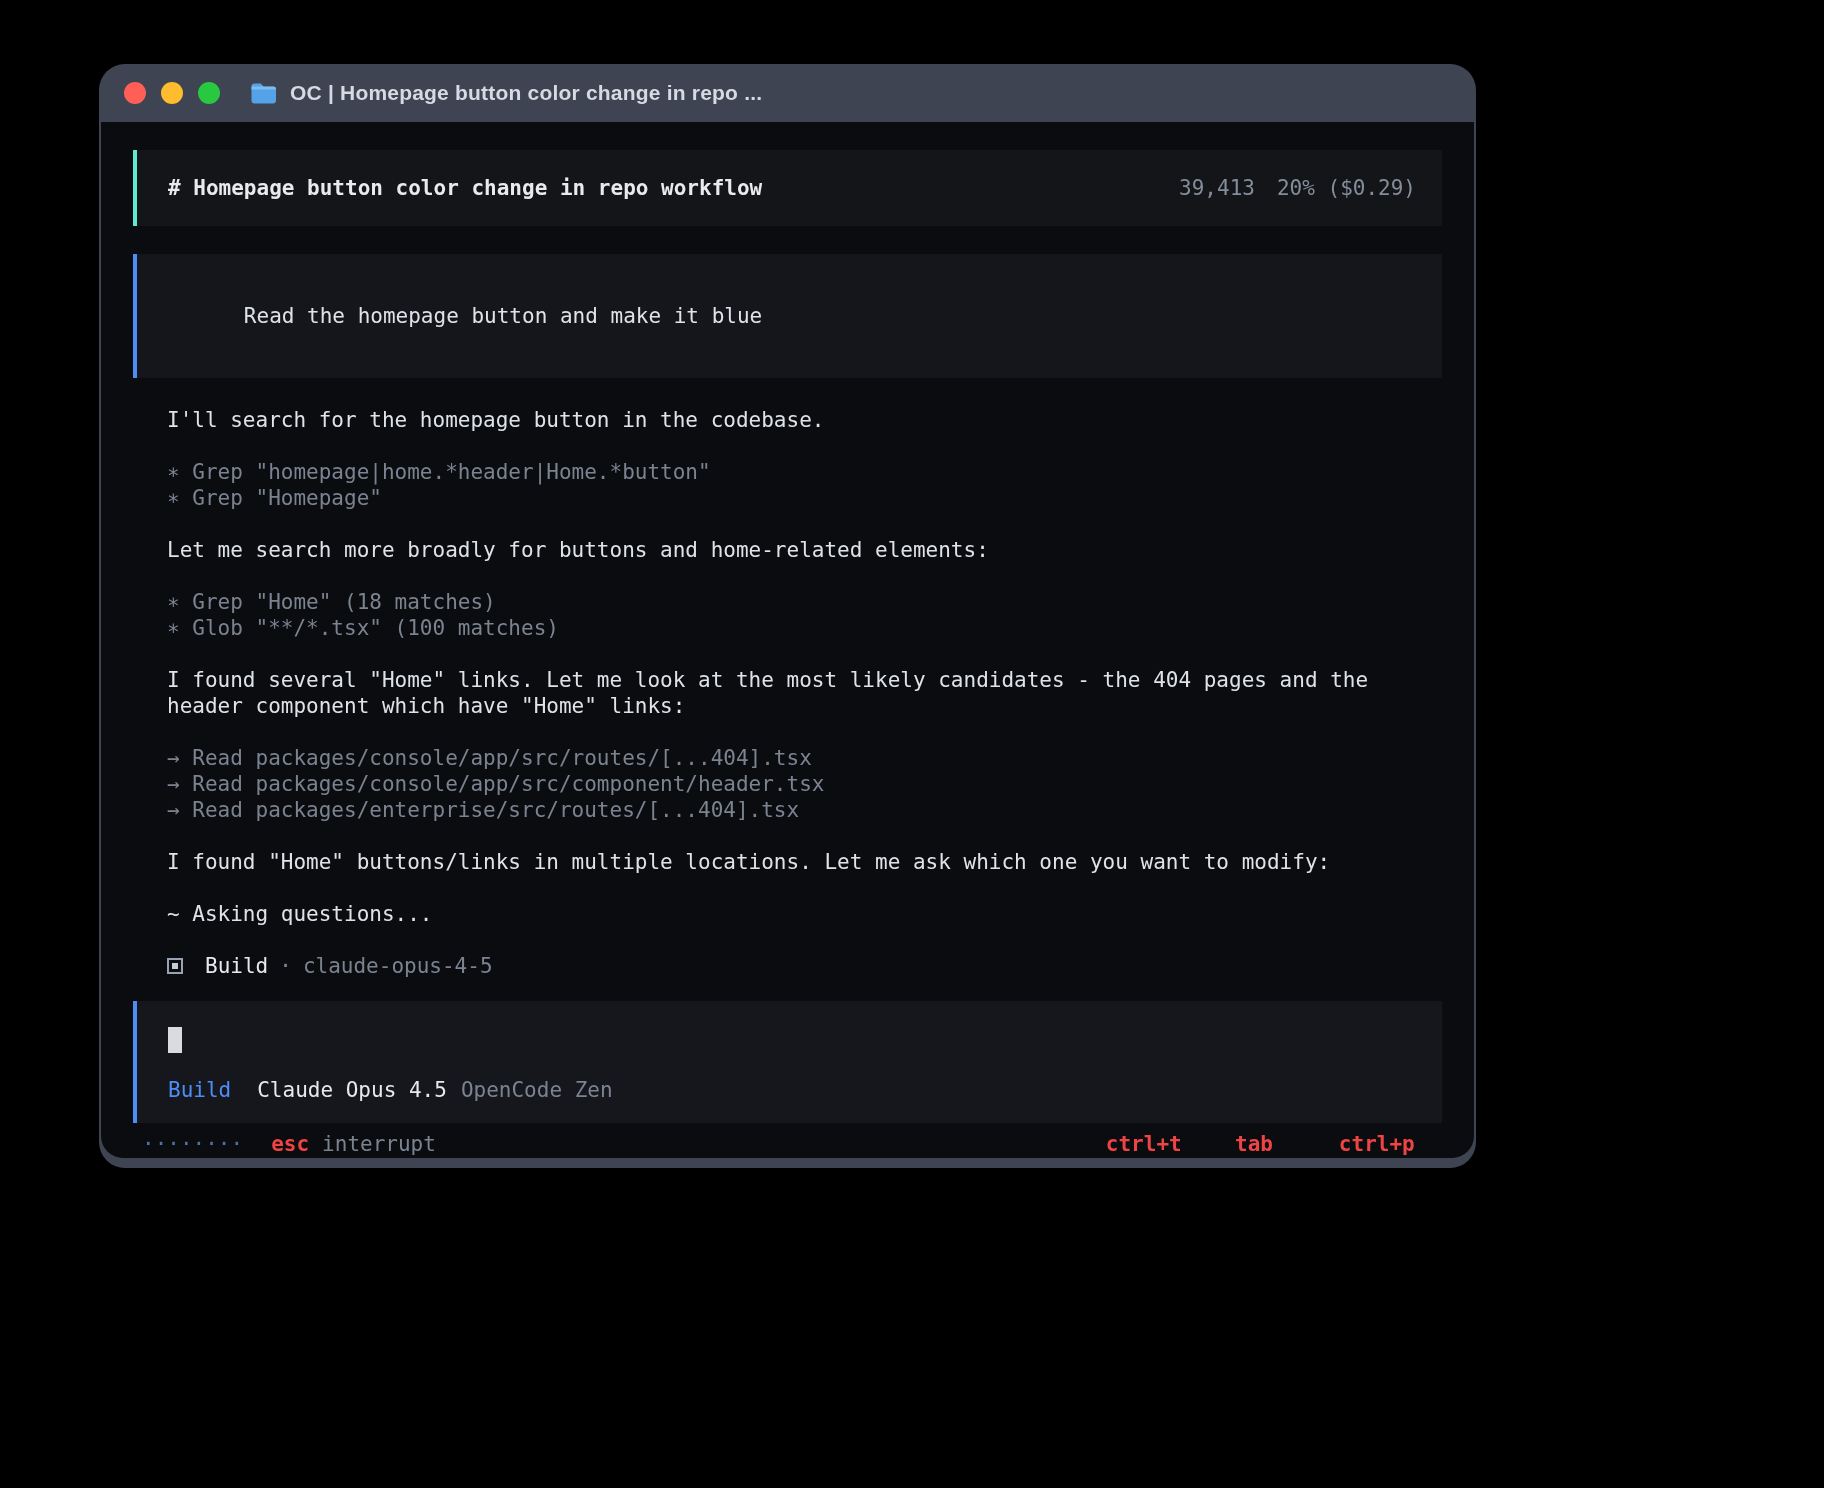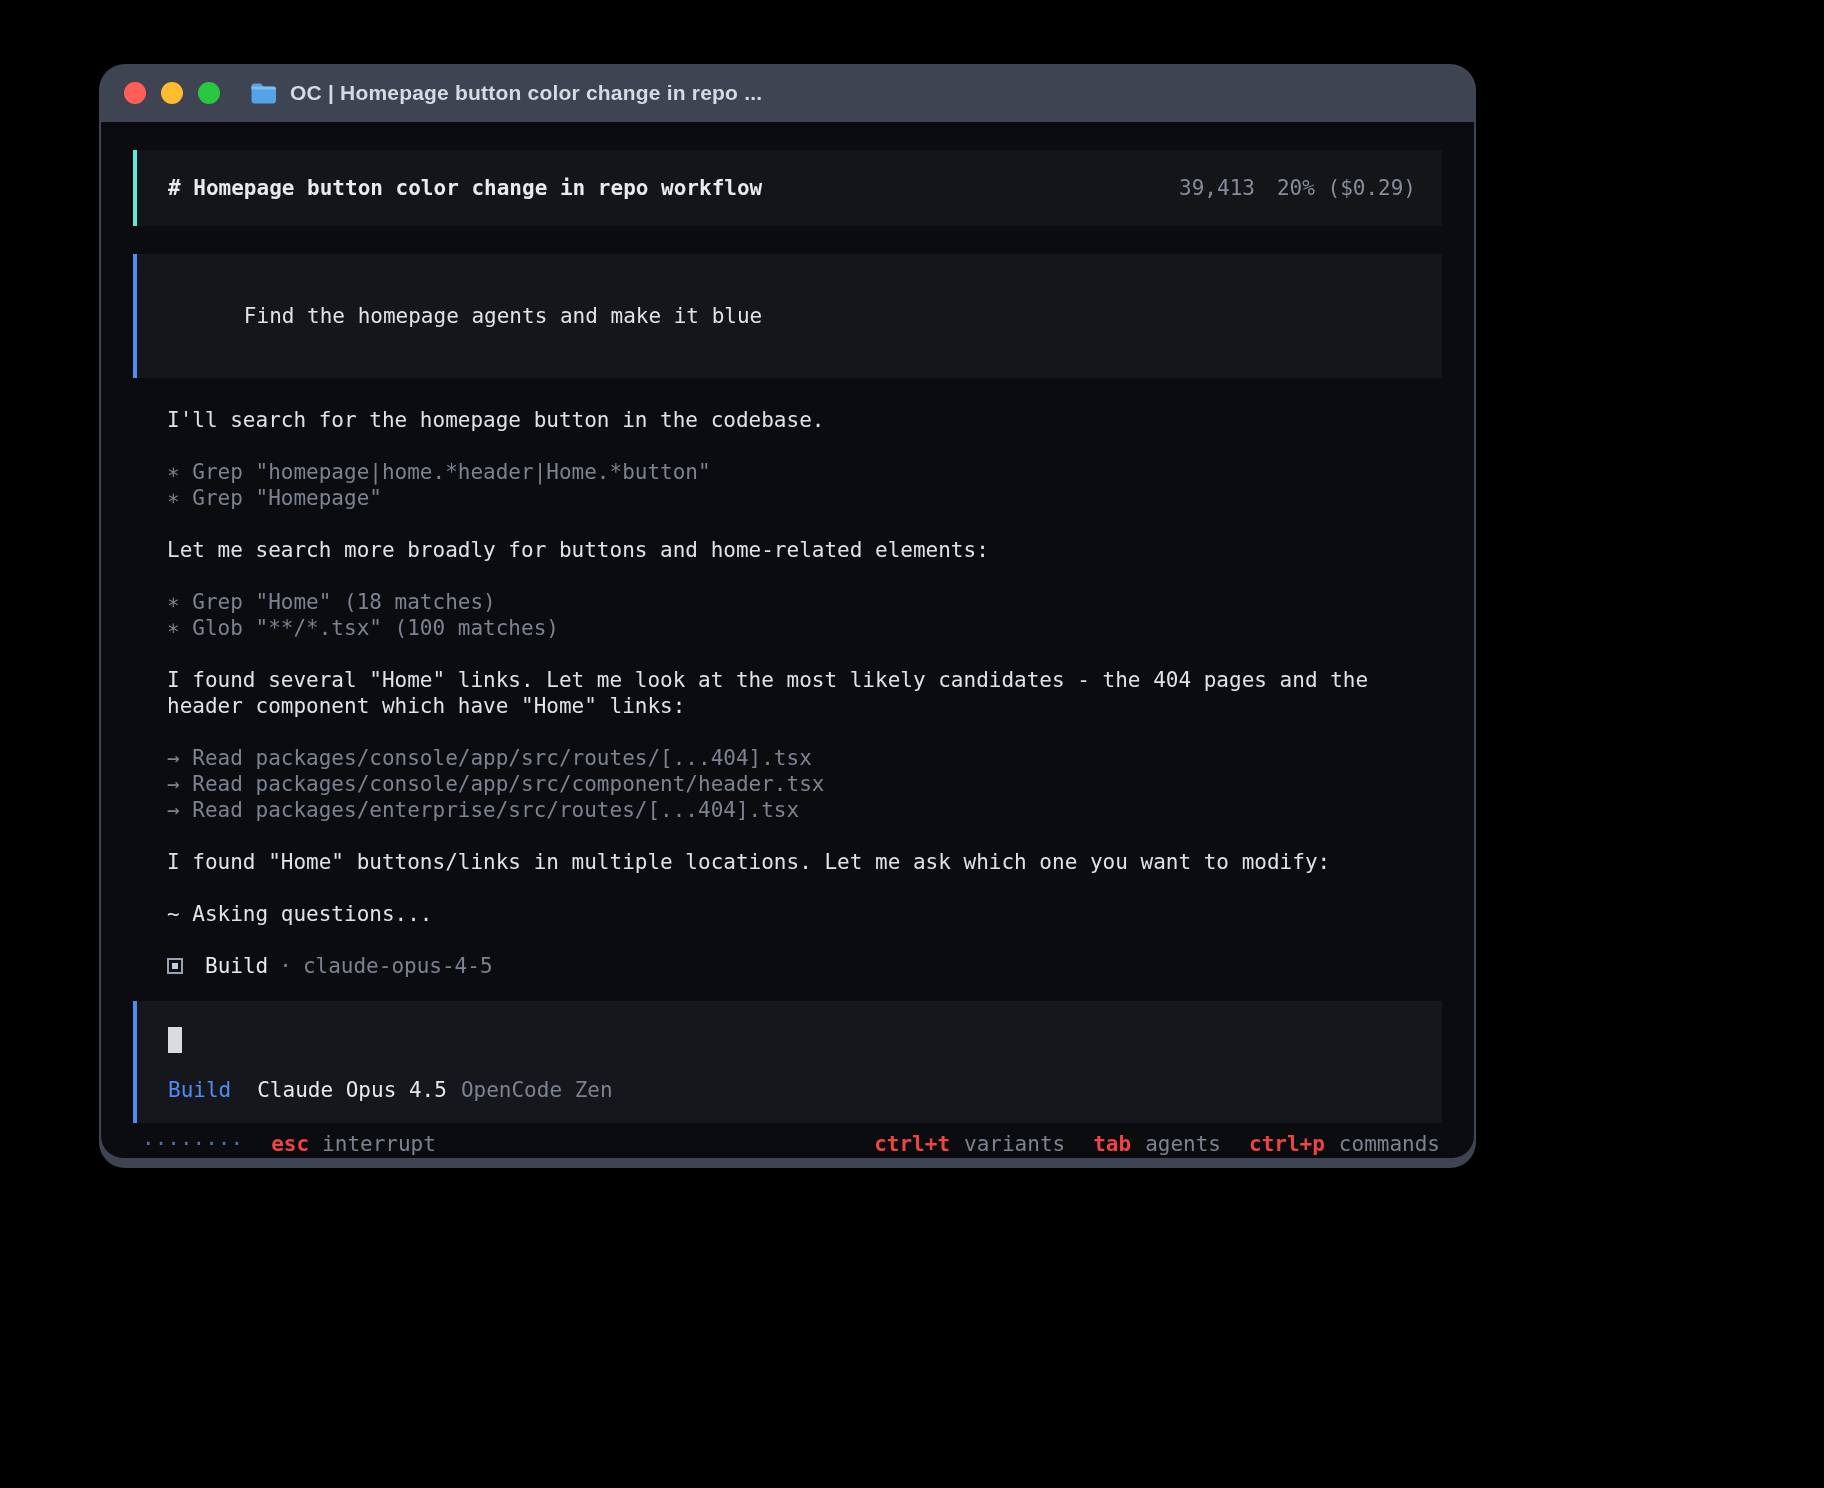--- a/index.html
+++ b/index.html
@@ -65,21 +65,21 @@
   .model{color:#e6e9ed;margin-right:14px;}
   .statusbar{
     margin-top:8px;display:flex;justify-content:space-between;align-items:baseline;
     padding:0 2px 0 9px;
   }
   .sb-left{display:flex;align-items:baseline;}
   .dots{color:#5170a8;white-space:pre;}
   .key{font-weight:bold;color:#ef4444;white-space:pre;}
   .sb-left .key{margin-left:28px;margin-right:13px;}
   .sb-right{display:flex;gap:28px;}
-  .group{display:flex;gap:14px;white-space:pre;}
+  .group{display:flex;gap:14px;white-space:pre;flex-direction:column;}
 </style>
 </head>
 <body>
 
 <div class="window">
   <div class="titlebar">
     <div class="lights">
       <span class="light red"></span>
       <span class="light yellow"></span>
       <span class="light green"></span>
@@ -97,21 +97,21 @@
 
     <div class="session-header">
       <span class="sh-title"># Homepage button color change in repo workflow</span>
       <span class="sh-meta">
         <span>39,413</span>
         <span>20% ($0.29)</span>
       </span>
     </div>
 
     <div class="user-msg">
-      <span>Find the homepage agents and make it blue</span>
+      <span>Read the homepage button and make it blue</span>
     </div>
 
     <div class="transcript">
 
       <div class="para line">I'll search for the homepage button in the codebase.</div>
 
       <div class="para">
         <div class="line muted">∗ Grep "homepage|home.*header|Home.*button"</div>
         <div class="line muted">∗ Grep "Homepage"</div>
       </div>

